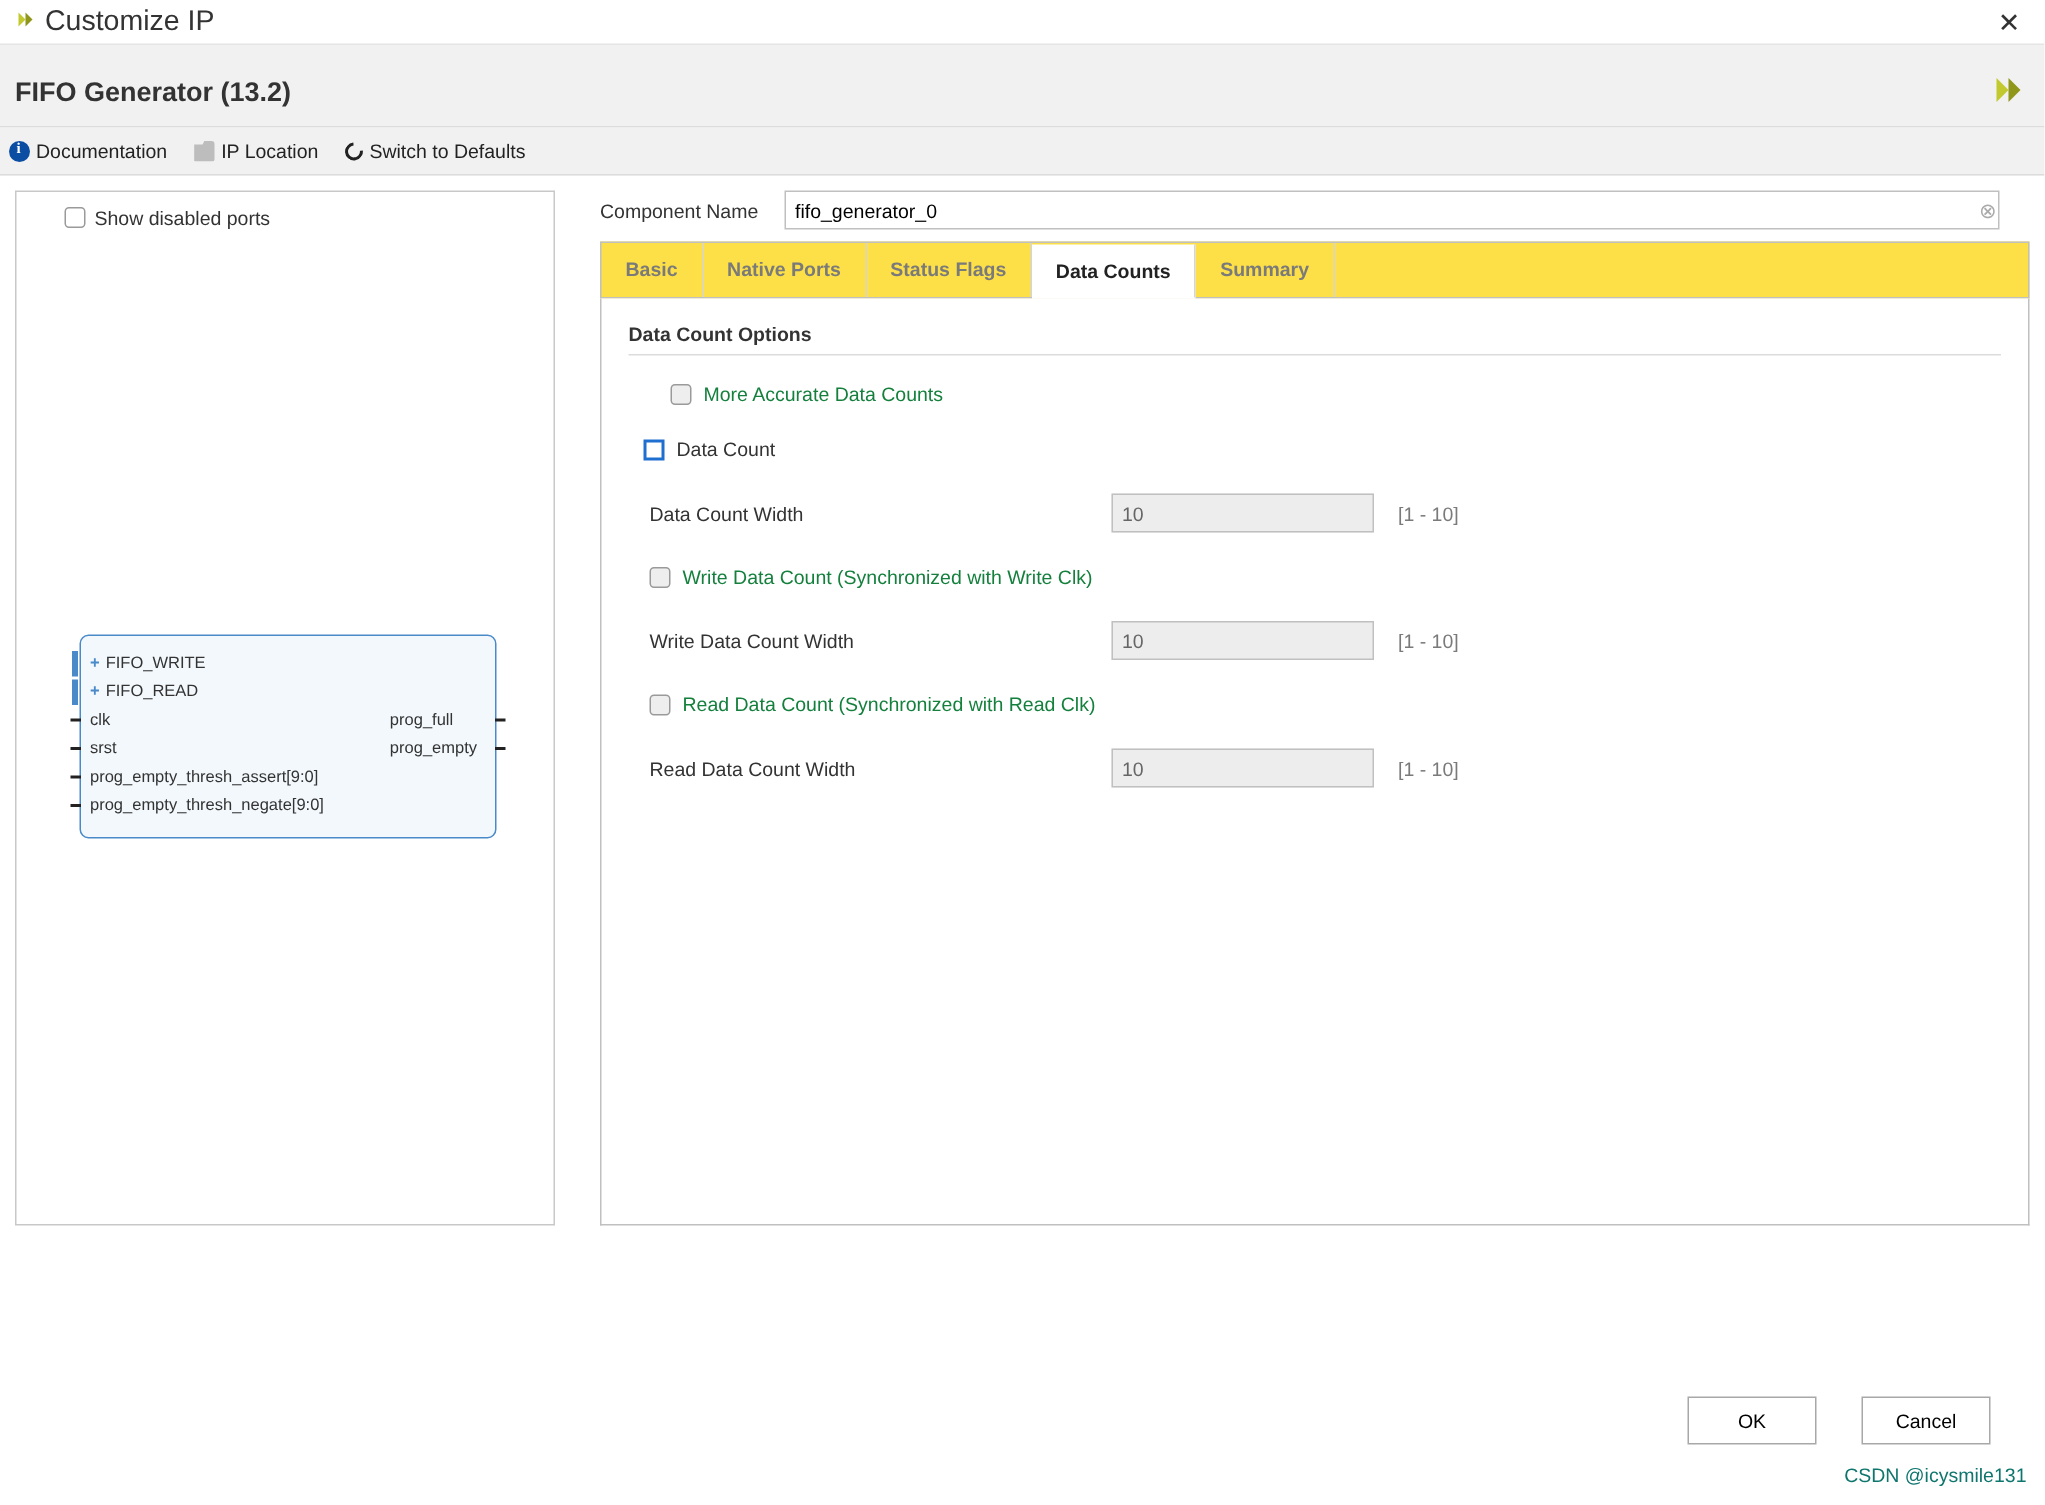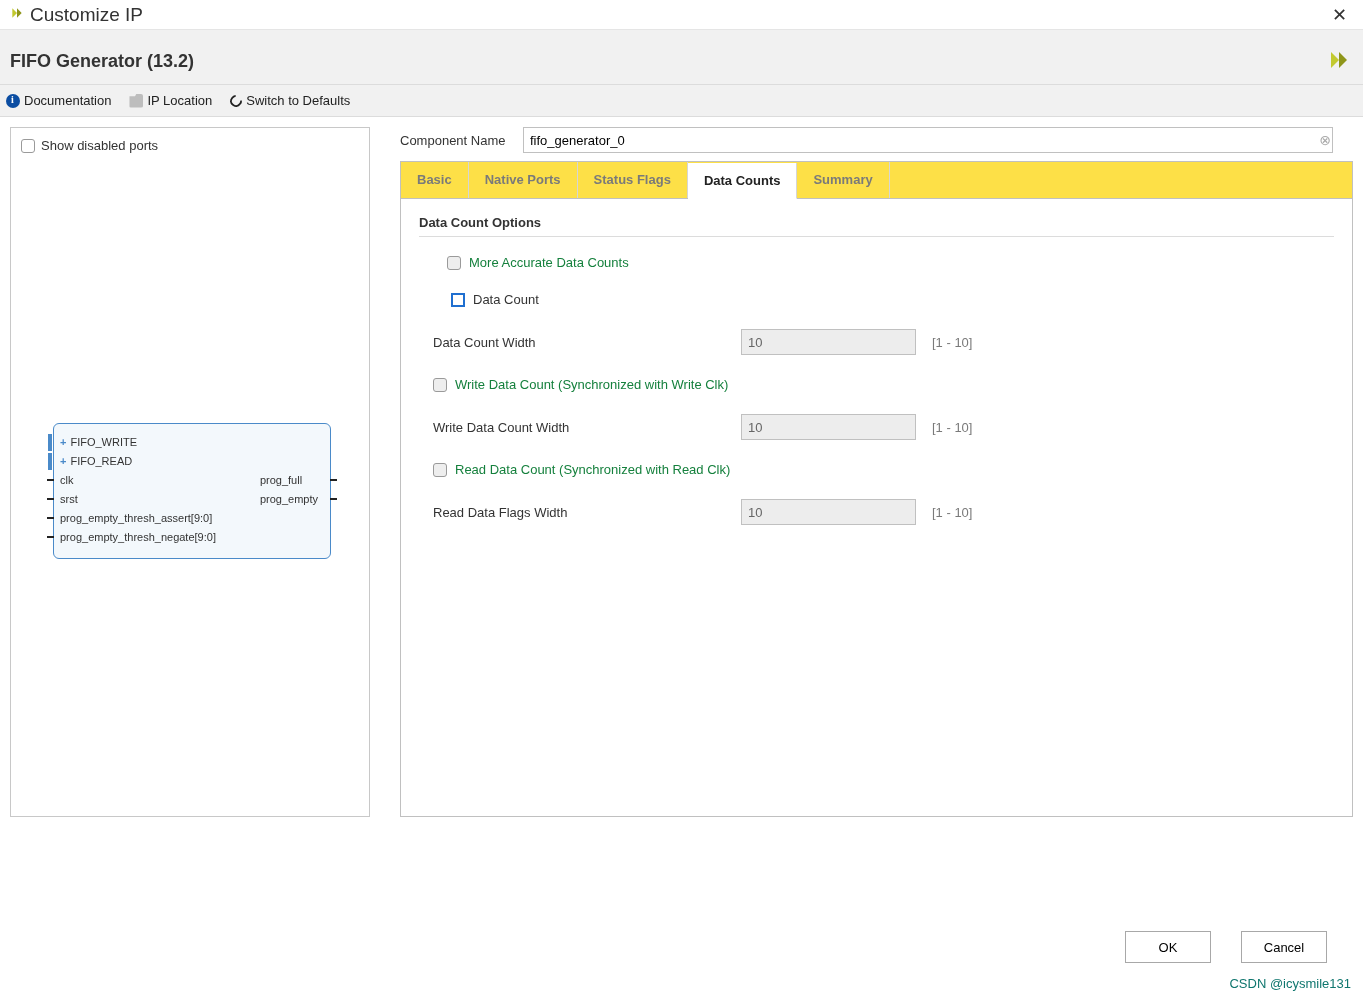--- a/index.html
+++ b/index.html
@@ -23,21 +23,21 @@
 .ic-info { background: #0b4da2; border-radius: 50%; position: relative; }
 .ic-info::after { content: "i"; color: #fff; font-weight: bold; font-size: 10px; position: absolute; left: 5px; top: 0; font-family: serif; }
 .ic-folder { background: #bdbdbd; border-radius: 2px; clip-path: polygon(0 20%, 40% 20%, 50% 0, 100% 0, 100% 100%, 0 100%); }
 .ic-reload { border: 2px solid #222; border-radius: 50%; border-top-color: transparent; transform: rotate(40deg); position: relative; width: 12px; height: 12px; }
 
 
 .main { display: flex; padding: 10px; gap: 30px; height: 710px; }
 
 
 .leftpanel { width: 360px; border: 1px solid #c8c8c8; background: #fff; padding: 10px; position: relative; }
-.chkrow { display: flex; align-items: flex-end; gap: 6px; }
+.chkrow { display: flex; align-items: flex-start; gap: 6px; margin-left: 22px; }
 .chk { width: 14px; height: 14px; border: 1px solid #9a9a9a; border-radius: 3px; background: #fff; display: inline-block; }
 .chk.disabled { background: #eee; }
 
 
 .ipblock { position: absolute; top: 295px; left: 42px; width: 278px; height: 136px; border: 1.5px solid #4a8ac9; border-radius: 6px; background: #f3f8fc; font-size: 11px; }
 .portrow { display: flex; align-items: center; height: 19px; padding: 0 6px; }
 .portrow.iface { font-weight: normal; }
 .portrow .plus { color: #4a8ac9; font-weight: bold; margin-right: 4px; }
 .ports-left { position: absolute; left: 0; top: 8px; }
 .ports-right { position: absolute; right: 6px; top: 46px; text-align: right; }
@@ -185,21 +185,21 @@
 
     <div class="tabbody">
       <div class="section-title">Data Count Options</div>
       <div class="hr"></div>
 
       <div class="opt-row disabled">
         <span class="chk disabled"></span>
         <span>More Accurate Data Counts</span>
       </div>
 
-      <div class="opt-row" style="margin-left:32px">
+      <div class="opt-row" style="margin-left:10px">
         <span class="chk-blue"></span>
         <span>Data Count</span>
       </div>
 
       <div class="opt-row" style="margin-left:14px">
         <span class="lblcol">Data Count Width</span>
         <input class="numin" value="10" style="">
         <span class="range">[1 - 10]</span>
       </div>
 
@@ -213,21 +213,21 @@
         <input class="numin" value="10" style="">
         <span class="range">[1 - 10]</span>
       </div>
 
       <div class="opt-row disabled" style="margin-left:14px">
         <span class="chk disabled"></span>
         <span>Read Data Count (Synchronized with Read Clk)</span>
       </div>
 
       <div class="opt-row" style="margin-left:14px">
-        <span class="lblcol">Read Data Flags Width</span>
+        <span class="lblcol">Read Data Count Width</span>
         <input class="numin" value="10" style="">
         <span class="range">[1 - 10]</span>
       </div>
     </div>
   </div>
 </div>
 
 <div class="footer">
   <button class="btn">OK</button>
   <button class="btn">Cancel</button>

